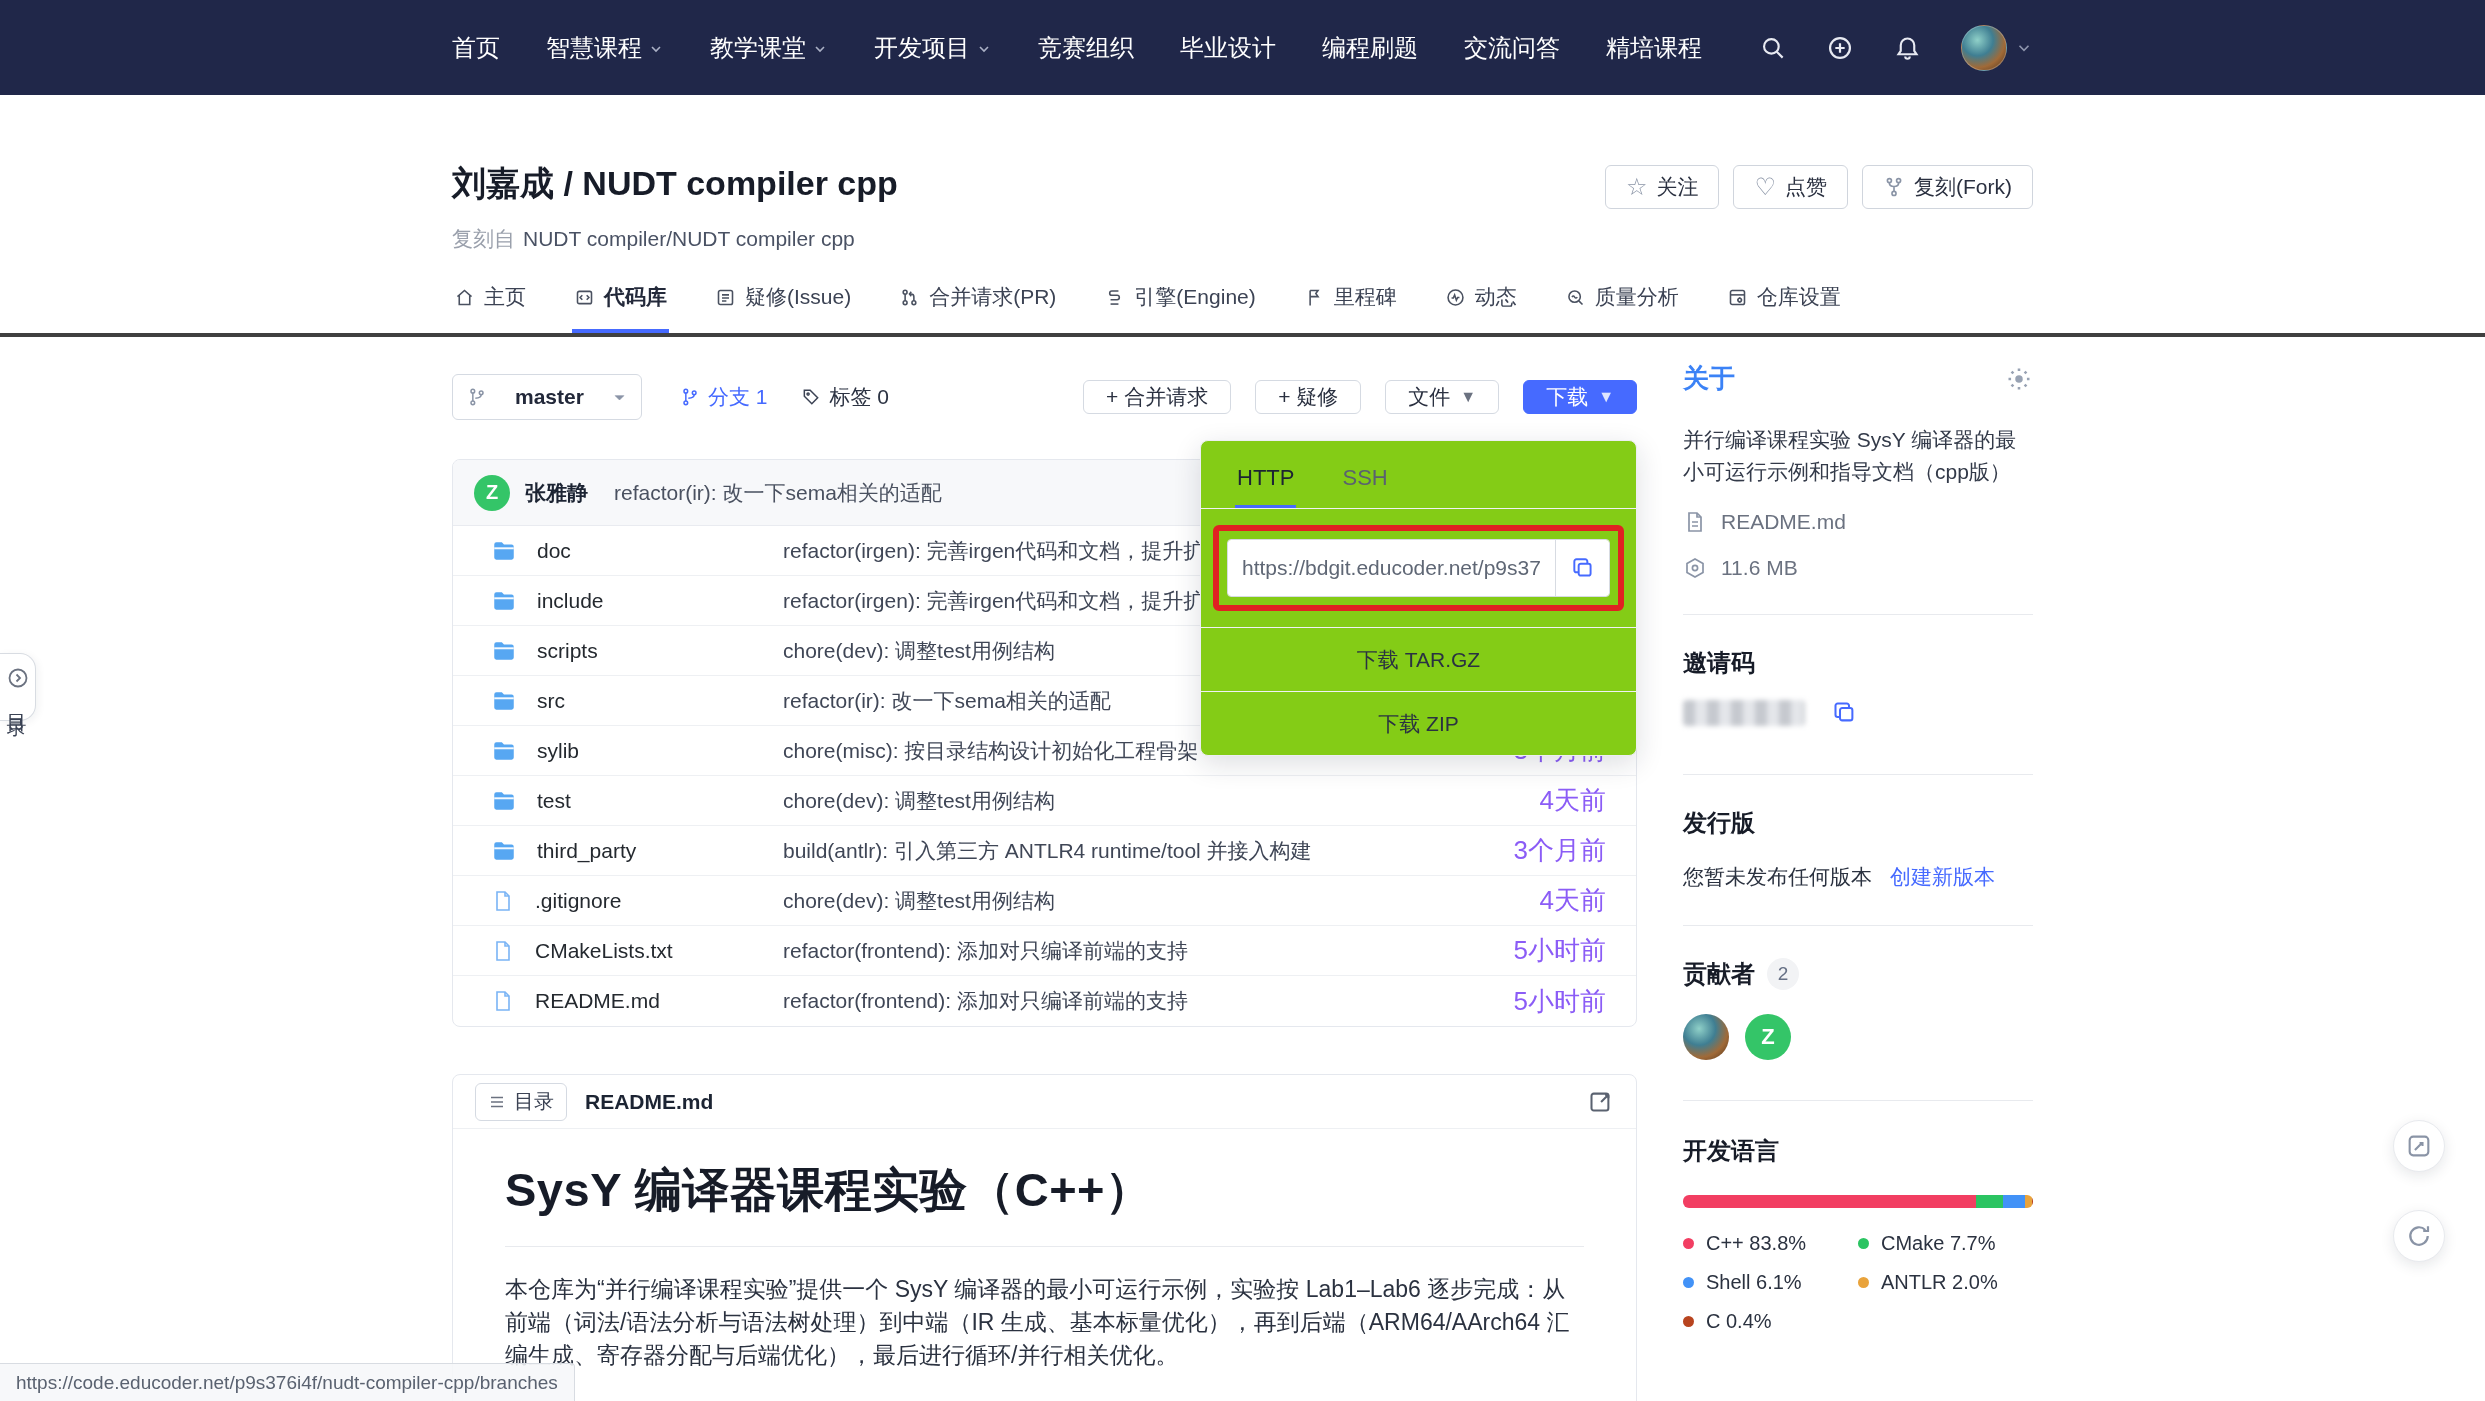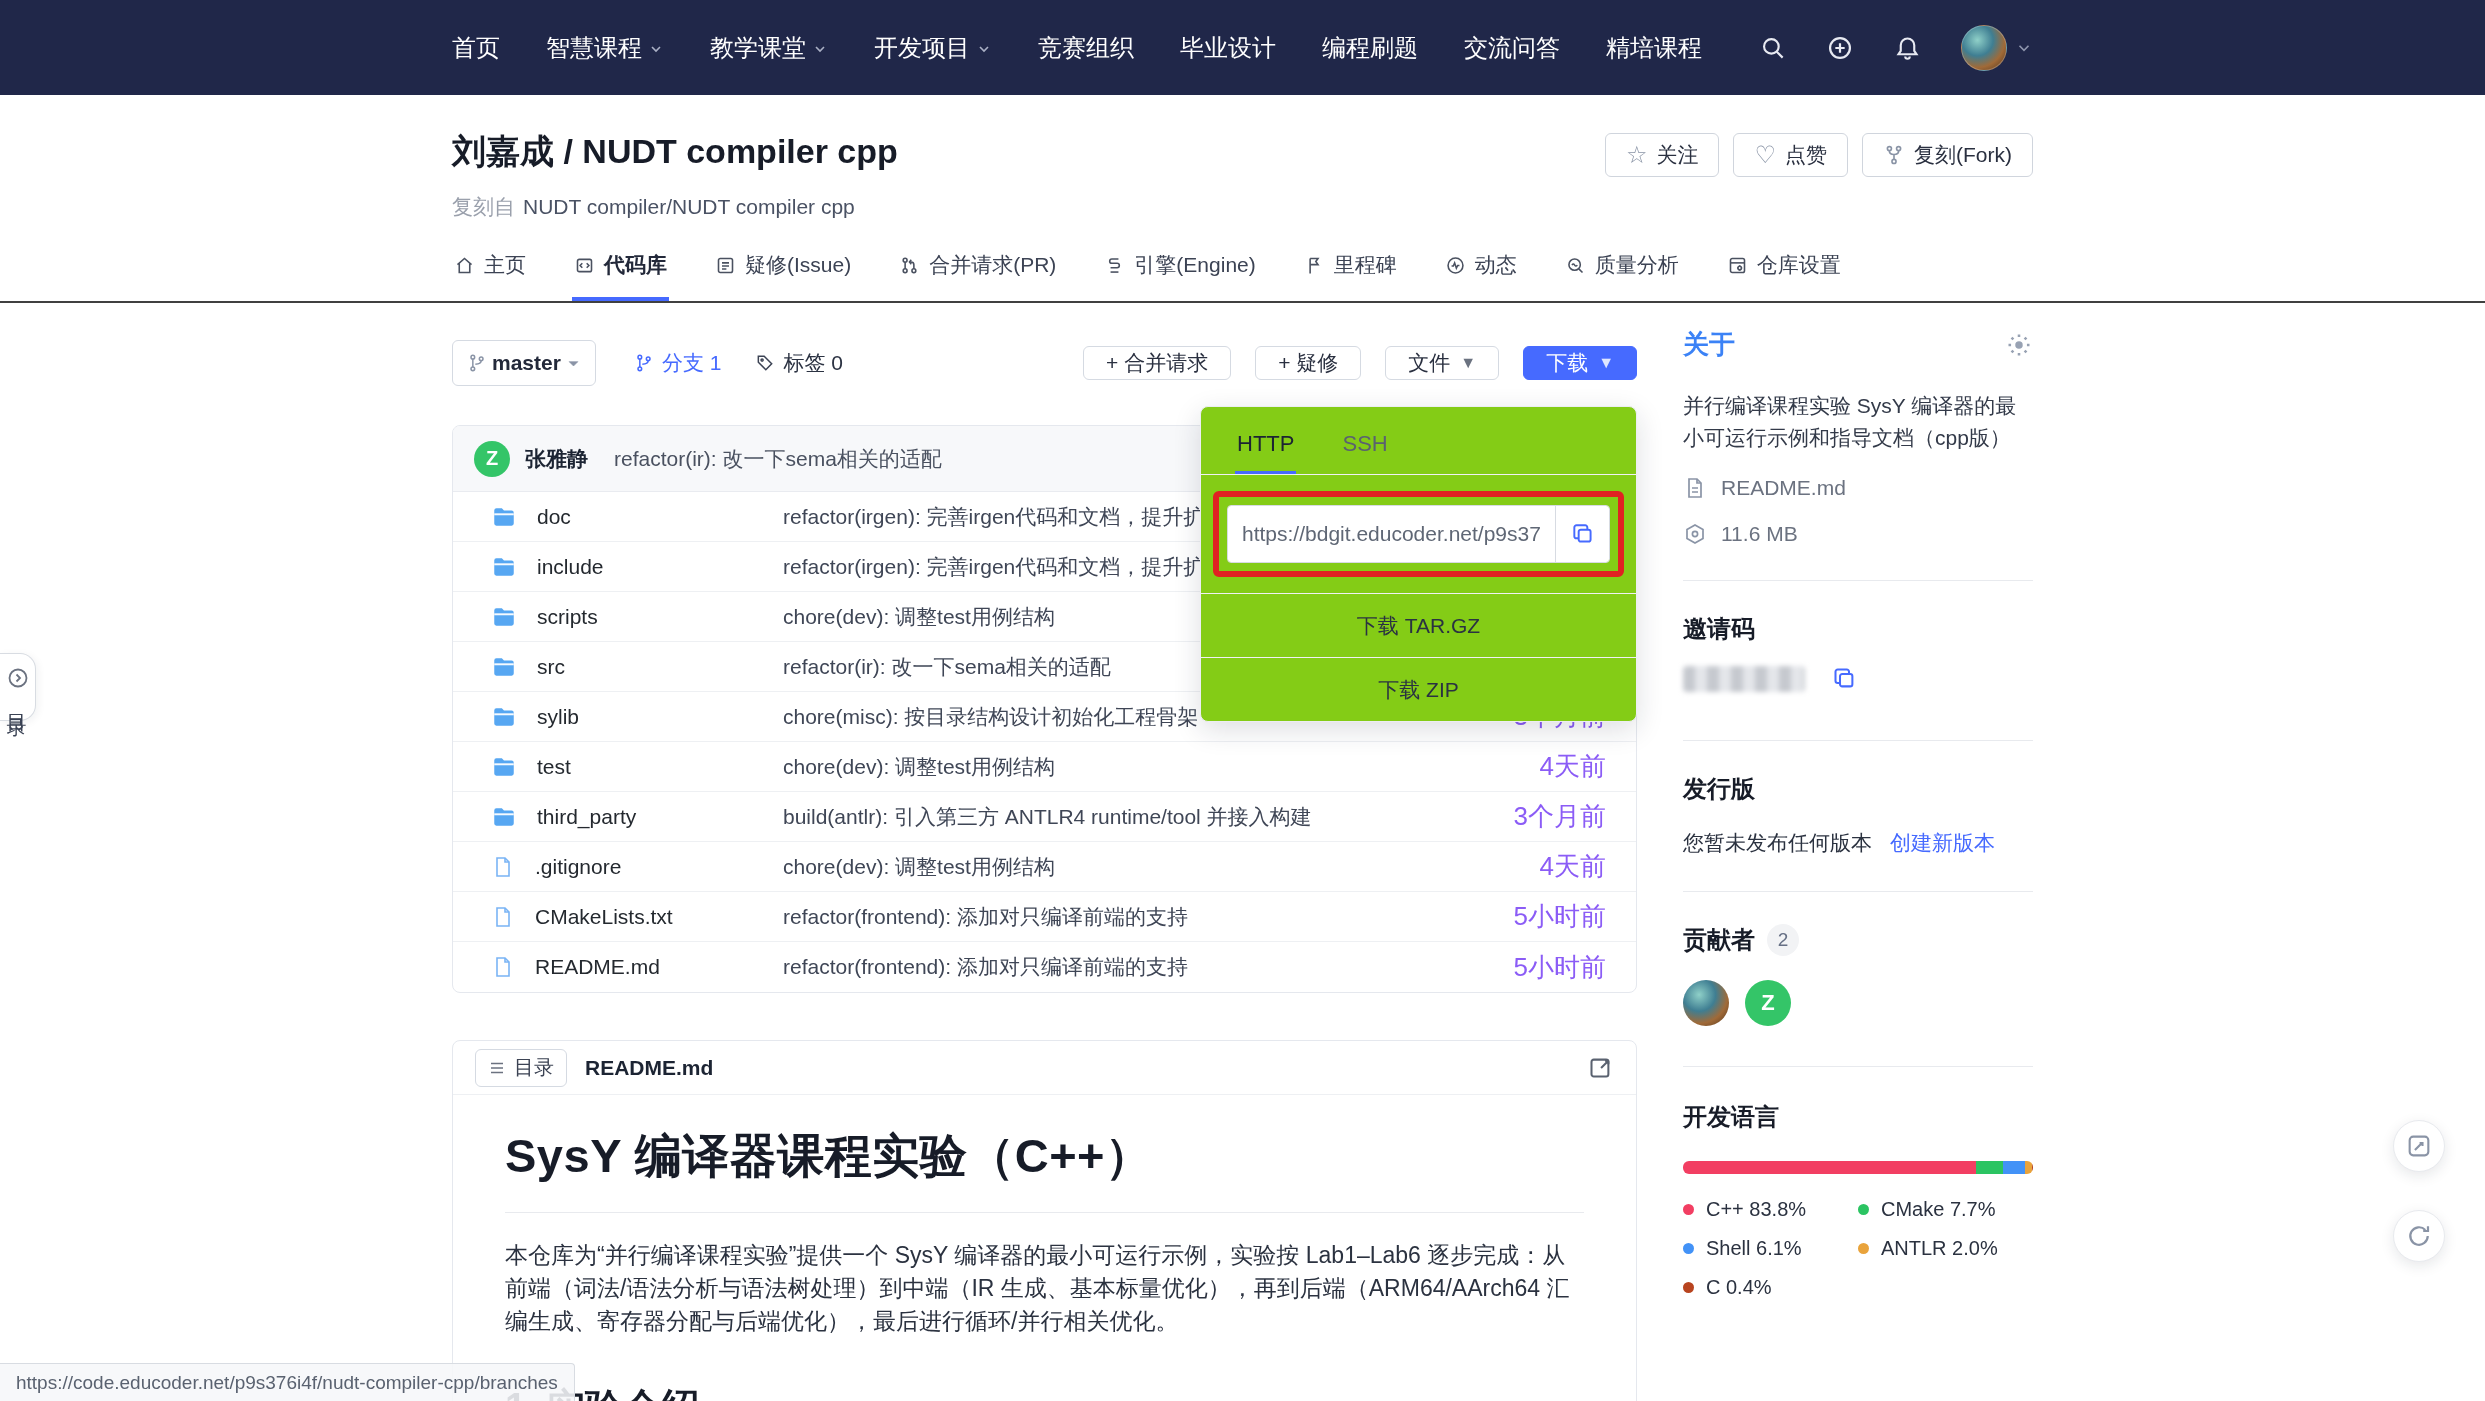--- a/index.html
+++ b/index.html
@@ -17,21 +17,21 @@
   .nav-items { display:flex; align-items:center; gap:46px; }
   .nav-item { color:#ffffff; font-size:24px; display:flex; align-items:center; gap:6px; cursor:pointer; white-space:nowrap; }
   .nav-item .chev { color:#aab0c5; margin-top:3px; }
   .nav-right { margin-left:auto; display:flex; align-items:center; gap:40px; color:#e8eaf2; }
   .nav-avatar { width:46px; height:46px; border-radius:50%;
     background: radial-gradient(circle at 35% 32%, #8fd0c8 0%, #3f7e92 38%, #a06a38 66%, #4e3018 100%);
     border:1px solid rgba(255,255,255,.25); }
   .nav-avatar-wrap { display:flex; align-items:center; gap:8px; }
 
   
-  .repo-header { background:#fff; border-bottom:2px solid #404040; }
+  .repo-header { background:#fff; border-bottom:4px solid #404040;margin-top:32px; }
   .repo-header-inner { width:1581px; margin:0 auto; padding-top:34px; }
   .title-row { display:flex; align-items:flex-start; }
   .repo-title { font-size:34px; font-weight:bold; color:#171c28; }
   .fork-from { margin-top:16px; font-size:21px; color:#9aa0ac; }
   .fork-from a { color:#4a5264; text-decoration:none; margin-left:8px; cursor:pointer; }
   .header-actions { margin-left:auto; display:flex; gap:14px; margin-top:4px; }
   .h-btn { height:44px; padding:0 20px; border:1px solid #d0d5dd; border-radius:6px; background:#fff;
     font-size:21px; color:#2a3040; display:flex; align-items:center; gap:9px; cursor:pointer; }
   .h-btn .uni { font-size:24px; color:#8a94a6; line-height:1; }
   .tabs-row { margin-top:30px; display:flex; gap:44px; }
@@ -41,21 +41,21 @@
   .tab.active { border-bottom-color:#466aff; color:#23293a; font-weight:bold; }
 
   
   .page-body { width:1581px; margin:0 auto; display:flex; gap:46px; }
   .main-col { width:1185px; flex:0 0 1185px; }
   .side-col { flex:1; padding-top:24px; }
 
   
   .toolbar { margin-top:37px; display:flex; align-items:center; position:relative; }
   .branch-select { height:46px; border:1px solid #d5dae2; border-radius:6px; background:#fff;
-    display:flex; align-items:center; gap:5px; padding:0 14px; cursor:pointer; }
+    display:flex; align-items:center; gap:28px; padding:0 14px; cursor:pointer; }
   .branch-select .b-name { font-size:21px; font-weight:bold; color:#23293a; }
   .branch-select svg { stroke:#8a94a6; }
   .meta-links { display:flex; align-items:center; gap:34px; margin-left:38px; }
   .meta-link { display:flex; align-items:center; gap:8px; font-size:21px; cursor:pointer; }
   .meta-link.blue { color:#466aff; }
   .meta-link.blue svg { stroke:#466aff; }
   .meta-link.dark { color:#2b3242; }
   .meta-link.dark svg { stroke:#3c4354; }
   .toolbar-right { margin-left:auto; display:flex; gap:24px; }
   .t-btn { height:34px; padding:0 22px; border:1px solid #d5dae2; border-radius:6px; background:#fff;

